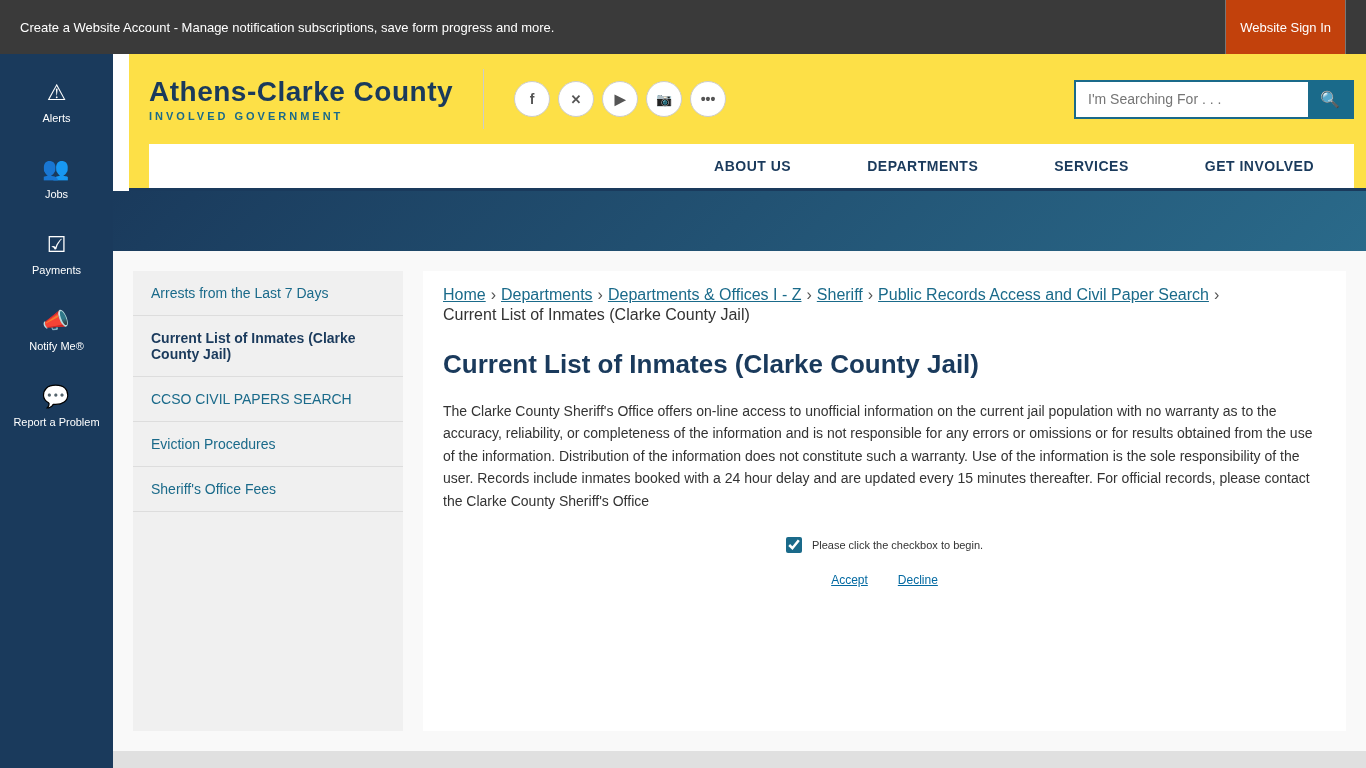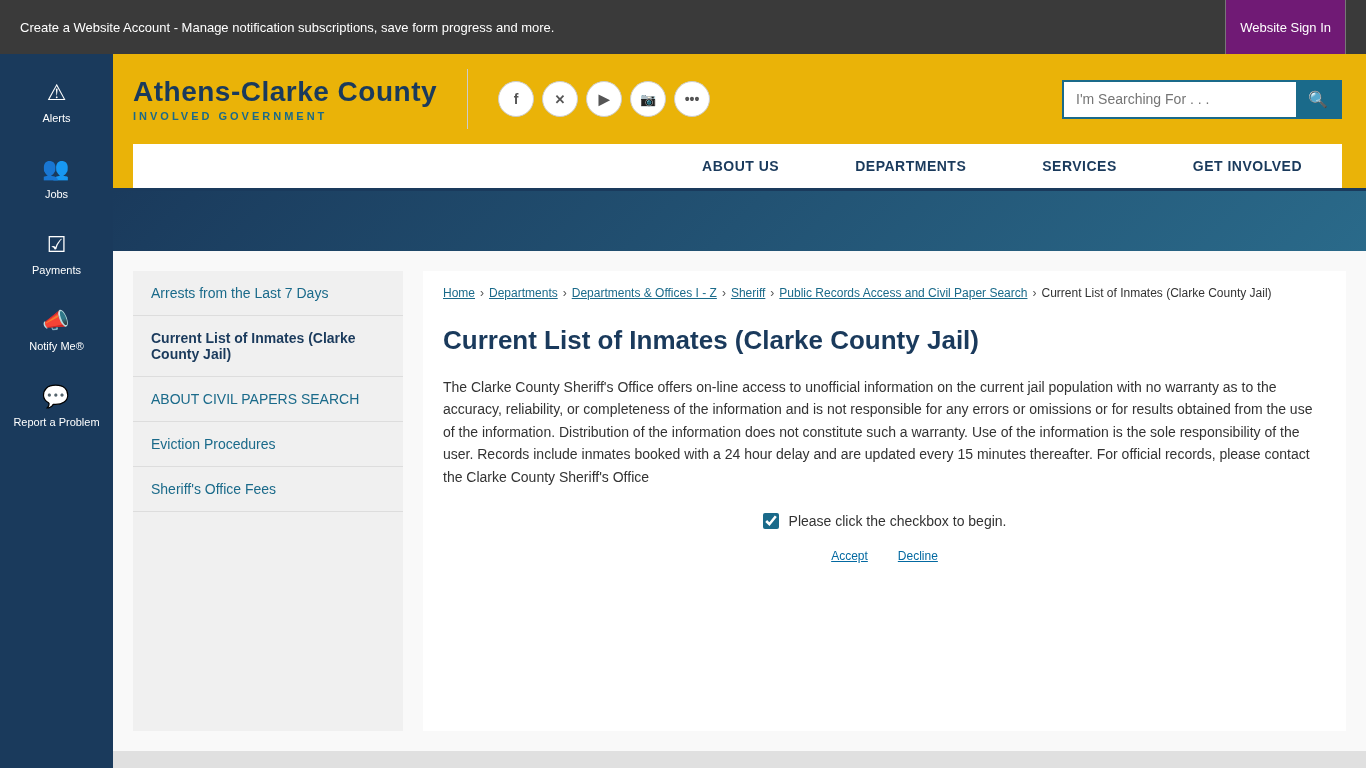--- a/index.html
+++ b/index.html
@@ -10,21 +10,21 @@
       background: #3a3a3a;
       color: #fff;
       display: flex;
       justify-content: space-between;
       align-items: center;
       padding: 0 20px;
       height: 54px;
       font-size: 13px;
     }
     .website-signin-btn {
-      background: #701a75;
+      background: #c2410c;
       color: #fff;
       border: 1px solid #777;
       padding: 20px 14px;
       cursor: pointer;
       font-size: 13px;
       white-space: nowrap;
     }
 
     
     .page-wrapper { display: flex; }
@@ -56,23 +56,24 @@
       font-size: 22px;
       color: #fff;
     }
     .sidebar-label { font-size: 11px; color: #fff; }
 
     
     .content-area { flex: 1; display: flex; flex-direction: column; }
 
     
     .header {
-      background: #eab308;
+      background: #fde047;
       border-bottom: 3px solid #1a3a5c;
-      padding: 15px 24px 0 20px;
+      padding: 15px 12px 0 20px;
+      margin-left: 16px;
     }
     .header-top {
       display: flex;
       align-items: center;
       justify-content: space-between;
       padding-bottom: 15px;
     }
     .logo-area { display: flex; flex-direction: column; }
     .logo-title {
       font-size: 28px;
@@ -193,21 +194,21 @@
 
     
     .main-content {
       flex: 1;
       background: #fff;
       padding: 0 20px 30px 20px;
     }
 
     
     .breadcrumb {
-      font-size: 12px;
+      font-size: 16px;
       color: #555;
       padding: 15px 0;
       display: flex;
       flex-wrap: wrap;
       gap: 2px;
       align-items: center;
     }
     .breadcrumb a, .breadcrumb-link {
       color: #1a6a8a;
       text-decoration: underline;
@@ -240,21 +241,21 @@
       justify-content: center;
       gap: 10px;
       margin: 20px 0;
     }
     .checkbox-area input[type="checkbox"] {
       width: 16px;
       height: 16px;
       accent-color: #1a6a8a;
     }
     .checkbox-label {
-      font-size: 14px;
+      font-size: 11px;
       color: #333;
     }
 
     
     .action-links {
       display: flex;
       justify-content: center;
       gap: 30px;
       margin-top: 10px;
     }
@@ -348,21 +349,21 @@
       </nav>
     </div>
 
     <div class="hero-strip"></div>
 
     <div class="main-body">
 
       <div class="side-nav">
         <a class="side-nav-item">Arrests from the Last 7 Days</a>
         <a class="side-nav-item active">Current List of Inmates (Clarke County Jail)</a>
-        <a class="side-nav-item">ABOUT CIVIL PAPERS SEARCH</a>
+        <a class="side-nav-item">CCSO CIVIL PAPERS SEARCH</a>
         <a class="side-nav-item">Eviction Procedures</a>
         <a class="side-nav-item">Sheriff's Office Fees</a>
       </div>
 
       <div class="main-content">
 
         <div class="breadcrumb">
           <span class="breadcrumb-link">Home</span>
           <span class="breadcrumb-sep">›</span>
           <span class="breadcrumb-link">Departments</span>

